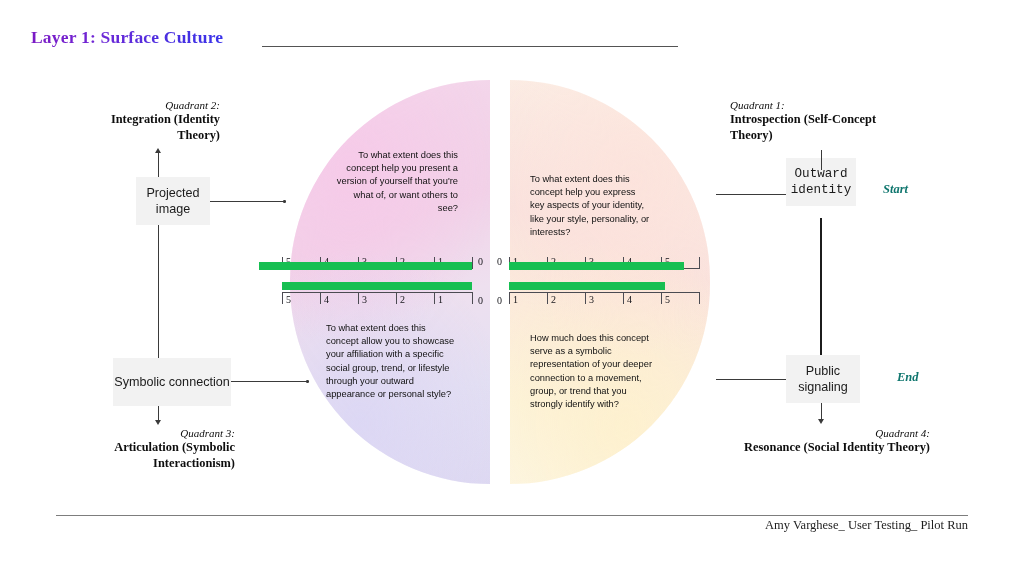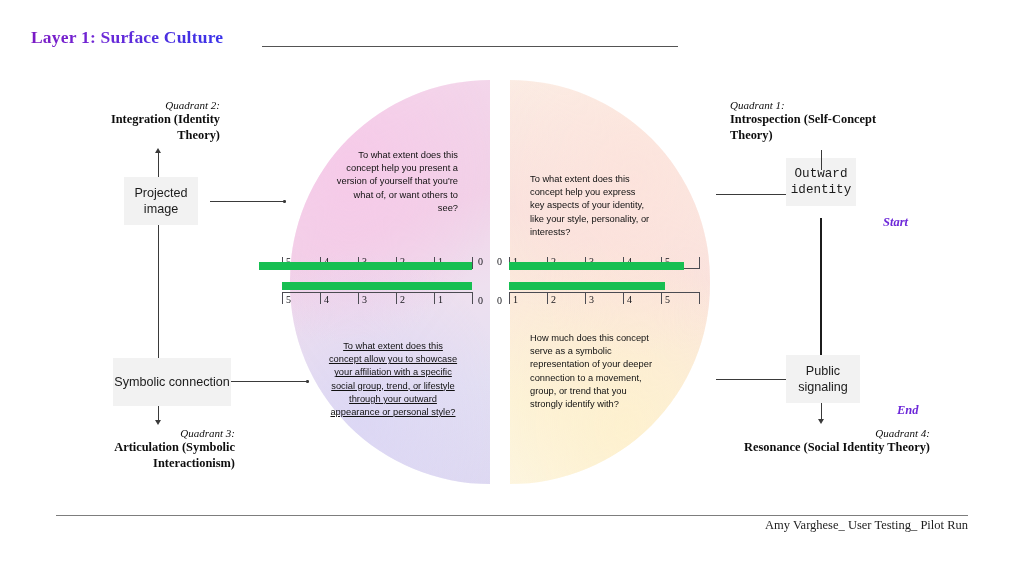--- a/index.html
+++ b/index.html
@@ -61,21 +61,21 @@
     pointer-events:none;
   }
 
   
   .q{
     position:absolute;font-size:9.3px;line-height:1.42;color:#111111;
     font-family:"Liberation Sans", sans-serif;
   }
   .q-q2{left:334px;top:149px;width:124px;text-align:right;}
   .q-q1{left:530px;top:142px;width:120px;text-align:left;margin-top:31px;}
-  .q-q3{left:326px;top:340px;width:134px;text-align:center;text-decoration:underline;}
+  .q-q3{left:326px;top:322px;width:134px;text-align:left;}
   .q-q4{left:530px;top:332px;width:128px;text-align:left;}
 
   
   .ruler{position:absolute;height:17px;}
   .ruler .tickline{
     position:absolute;left:0;right:0;height:1px;background:#4b4b52;
   }
   .ruler.top .tickline{bottom:0;}
   .ruler.bot .tickline{top:0;}
   .ruler .tick{
@@ -110,21 +110,21 @@
   .quad .kicker{font-style:italic;font-weight:normal;font-size:11px;display:block;}
   .quad .name{font-weight:bold;font-size:12.4px;display:block;line-height:1.3;}
   .quad-q2{left:70px;top:99px;width:150px;text-align:right;}
   .quad-q1{left:730px;top:99px;width:178px;text-align:left;}
   .quad-q3{left:70px;top:427px;width:165px;text-align:right;}
   .quad-q4{left:730px;top:427px;width:200px;text-align:right;}
 
   
   .marker{
     position:absolute;font-family:"Liberation Serif", serif;font-style:italic;
-    font-weight:bold;font-size:12.5px;color:#6d28d9;margin-top:33px;
+    font-weight:bold;font-size:12.5px;color:#0f766e;
   }
 
   
   .ln{position:absolute;background:#3a3a3a;}
   .ln-v{width:1px;}
   .ln-h{height:1px;}
   .ln-thick{width:1.6px;background:#1c1c1c;}
   .arrow-up,.arrow-dn{position:absolute;width:0;height:0;
     border-left:3.5px solid transparent;border-right:3.5px solid transparent;}
   .arrow-up{border-bottom:5px solid #3a3a3a;}
@@ -211,21 +211,21 @@
       <div class="num" style="left: 118px;">4</div>
       <div class="num" style="left: 156px;">5</div>
     </div>
   <div class="bar" id="bar-lr" style="top: 282px; height: 8px; left: 509px; width: 155.8px;"></div>
 
   <div class="zero" style="left:478px;top:256px;">0</div>
   <div class="zero" style="left:497px;top:256px;">0</div>
   <div class="zero" style="left:478px;top:295px;">0</div>
   <div class="zero" style="left:497px;top:295px;">0</div>
 
-  <div class="box" style="left:124px;top:177px;width:74px;height:48px;text-align:center;">Projected image</div>
+  <div class="box" style="left:136px;top:177px;width:74px;height:48px;text-align:center;">Projected image</div>
   <div class="box" style="left:113px;top:358px;width:118px;height:48px;">Symbolic connection</div>
   <div class="box" style="left:786px;top:158px;width:70px;height:48px;font-family:Liberation Mono, monospace;">Outward identity</div>
   <div class="box" style="left:786px;top:355px;width:74px;height:48px;">Public signaling</div>
 
   <div class="ln ln-v" style="left:158px;top:152px;height:25px;"></div>
   <div class="arrow-up" style="left:155px;top:148px;"></div>
   <div class="ln ln-v" style="left:158px;top:225px;height:133px;"></div>
   <div class="ln ln-v" style="left:158px;top:406px;height:16px;"></div>
   <div class="arrow-dn" style="left:155px;top:420px;"></div>
 

